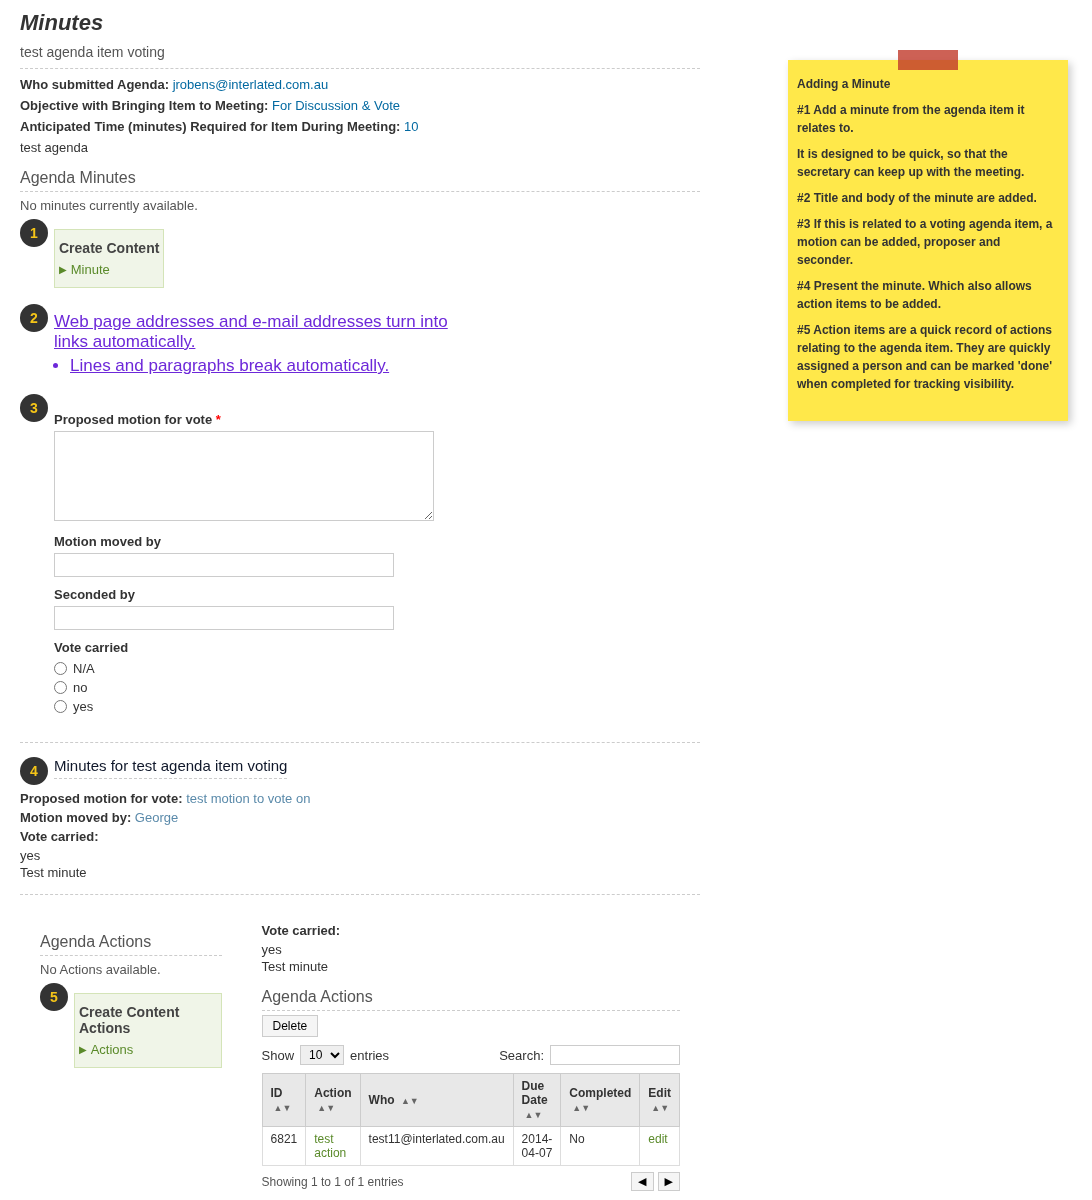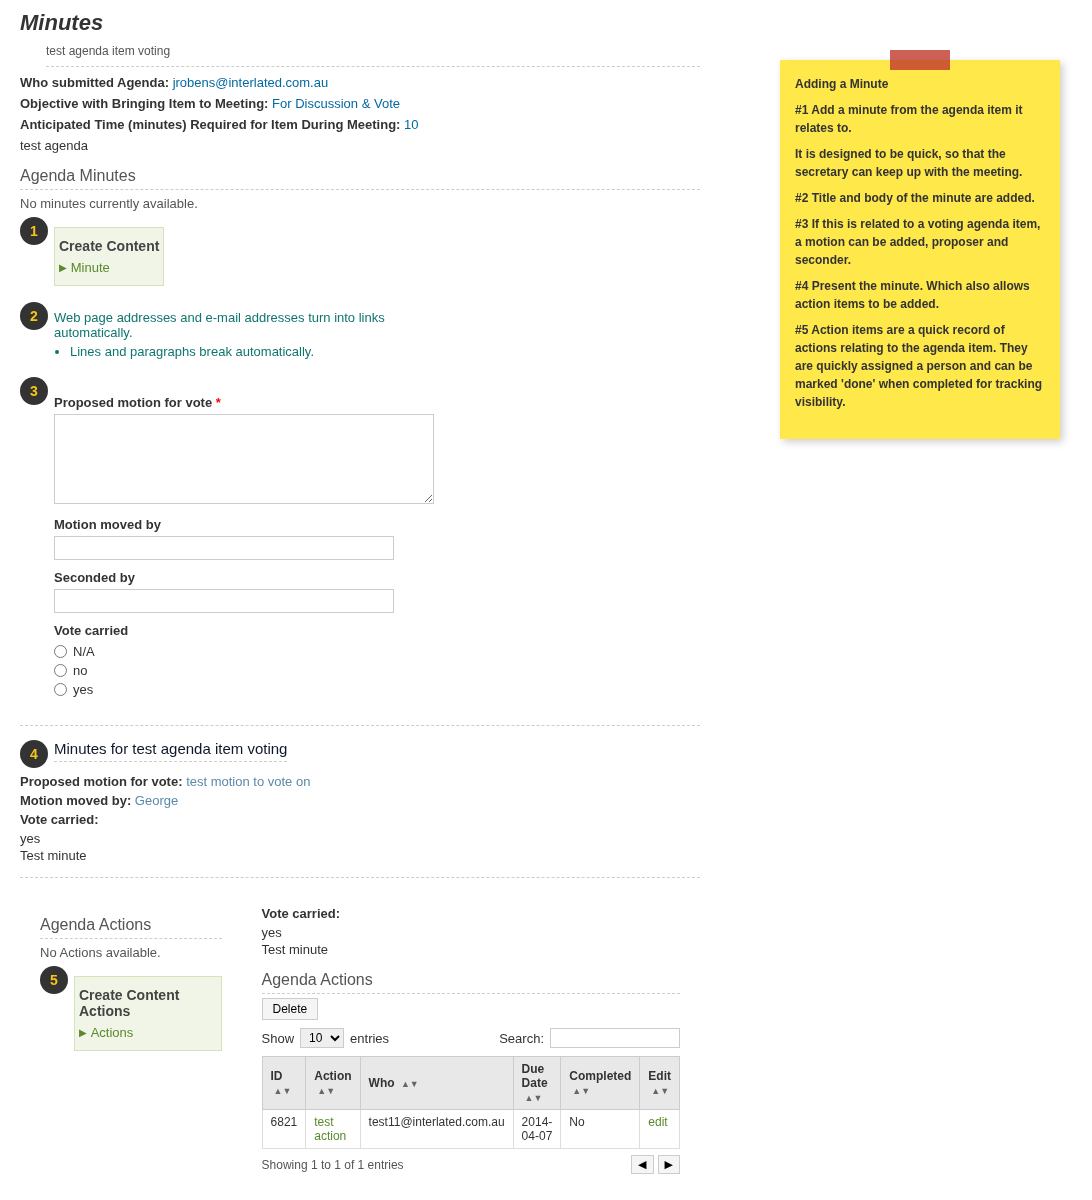--- a/index.html
+++ b/index.html
@@ -19,25 +19,25 @@
     }
 
     .main-content {
       flex: 1;
       padding: 10px 20px;
       max-width: 720px;
     }
 
     .sticky-note {
       position: absolute;
-      right: 32px;
+      right: 24px;
       top: 60px;
       width: 280px;
       background: #ffe84a;
-      padding: 15px 15px 20px 15px;
+      padding: 15px 15px 20px 9px;
       font-size: 12px;
       font-weight: bold;
       line-height: 1.5;
       box-shadow: 3px 3px 8px rgba(0,0,0,0.2);
     }
 
     .sticky-tape {
       position: absolute;
       top: -10px;
       left: 50%;
@@ -49,26 +49,25 @@
     }
 
     h1 {
       font-size: 22px;
       font-weight: bold;
       margin-bottom: 8px;
       font-style: italic;
     }
 
     .agenda-title {
-      font-size: 12px;
+      font-size: 14px;
       color: #555;
       margin-bottom: 8px;
       padding-bottom: 8px;
       border-bottom: 1px dashed #ccc;
-      margin-left: 26px;
     }
 
     .meta-info {
       margin-bottom: 6px;
       font-size: 13px;
     }
 
     .meta-info strong {
       font-weight: bold;
     }
@@ -121,23 +120,24 @@
       font-size: 10px;
       color: #5a8a2a;
     }
 
     .form-section {
       max-width: 400px;
       margin: 8px 0;
     }
 
     .form-note {
-      font-size: 13px;
-      color: #0f766e;
+      font-size: 17px;
+      color: #6d28d9;
       margin-bottom: 4px;
+      text-decoration: underline;
     }
 
     .form-note ul {
       margin-left: 16px;
     }
 
     .form-label {
       font-size: 13px;
       font-weight: bold;
       margin: 10px 0 4px 0;

